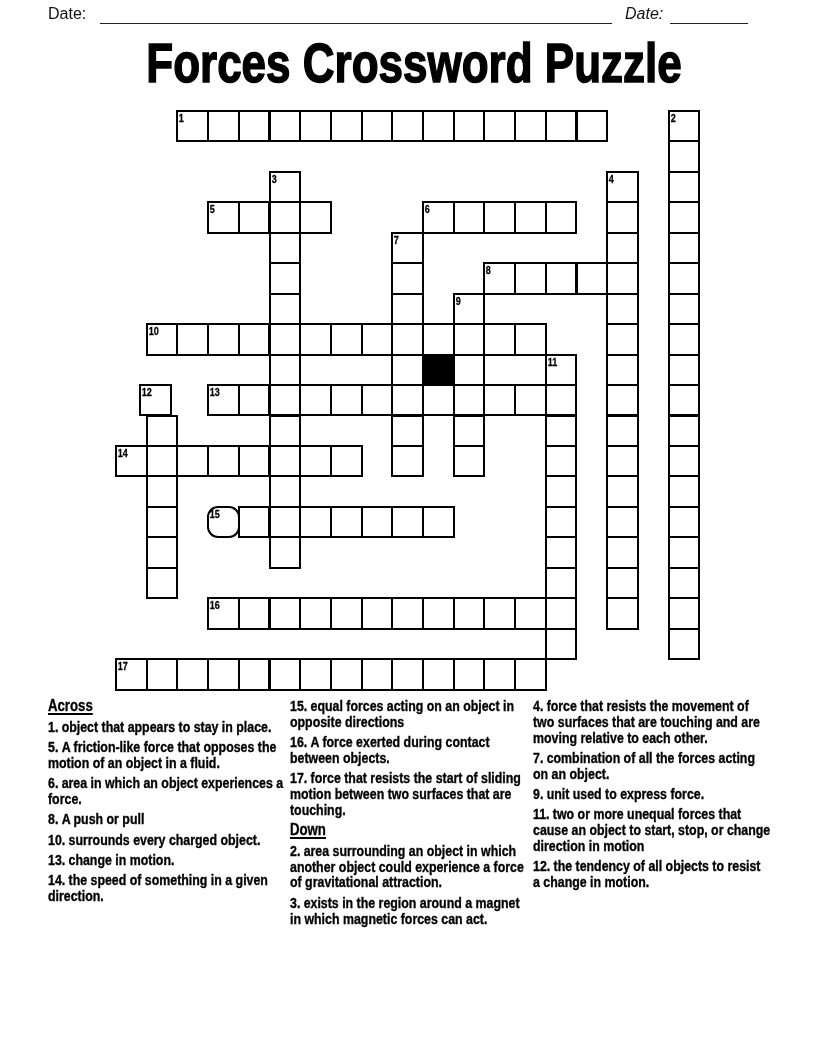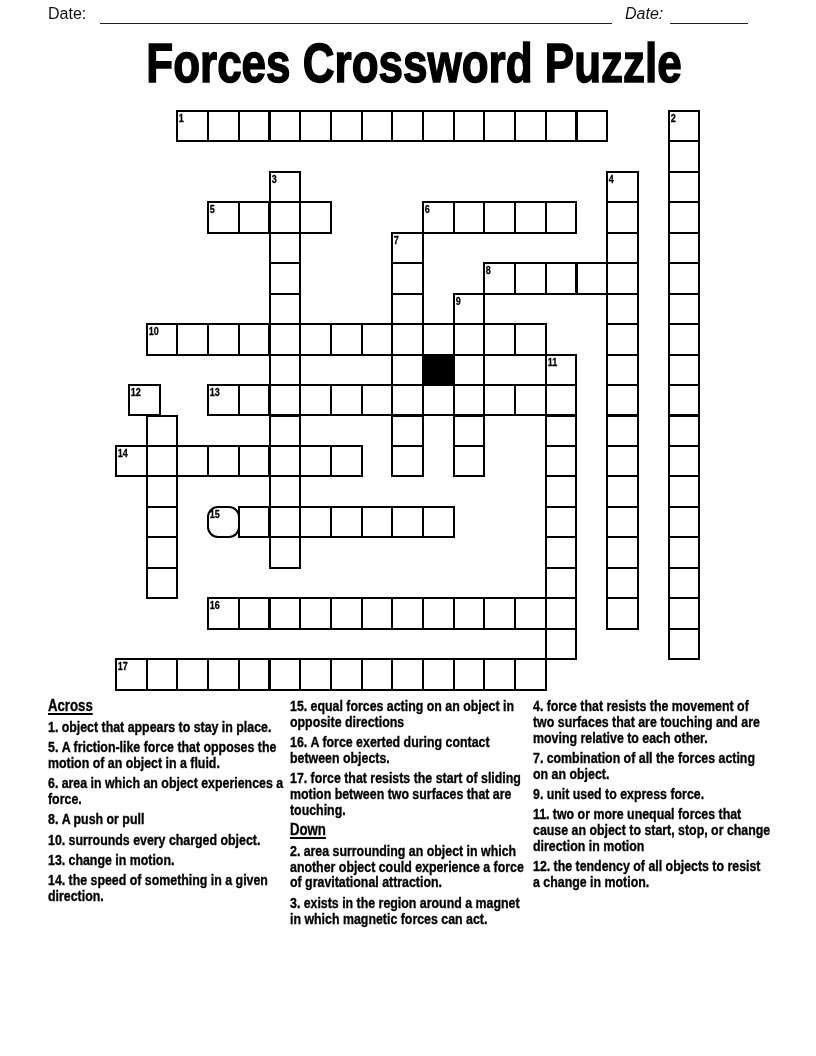--- a/index.html
+++ b/index.html
@@ -182,21 +182,21 @@
     </div>
     <div class="cell" style="left: 544.8px; top: 384.05px; width: 32.7px; height: 32.45px;"></div>
     <div class="cell" style="left: 544.8px; top: 414.5px; width: 32.7px; height: 32.45px;"></div>
     <div class="cell" style="left: 544.8px; top: 444.95px; width: 32.7px; height: 32.45px;"></div>
     <div class="cell" style="left: 544.8px; top: 475.4px; width: 32.7px; height: 32.45px;"></div>
     <div class="cell" style="left: 544.8px; top: 505.85px; width: 32.7px; height: 32.45px;"></div>
     <div class="cell" style="left: 544.8px; top: 536.3px; width: 32.7px; height: 32.45px;"></div>
     <div class="cell" style="left: 544.8px; top: 566.75px; width: 32.7px; height: 32.45px;"></div>
     <div class="cell" style="left: 544.8px; top: 597.2px; width: 32.7px; height: 32.45px;"></div>
     <div class="cell" style="left: 544.8px; top: 627.65px; width: 32.7px; height: 32.45px;"></div>
-    <div class="cell" style="left: 128px; top: 384.05px; width: 32.7px; height: 32.45px;">
+    <div class="cell" style="left: 139px; top: 384.05px; width: 32.7px; height: 32.45px;">
       <span class="cellnum">12</span>
     </div>
     <div class="cell" style="left: 145.7px; top: 414.5px; width: 32.7px; height: 32.45px;"></div>
     <div class="cell" style="left: 145.7px; top: 444.95px; width: 32.7px; height: 32.45px;"></div>
     <div class="cell" style="left: 145.7px; top: 475.4px; width: 32.7px; height: 32.45px;"></div>
     <div class="cell" style="left: 145.7px; top: 505.85px; width: 32.7px; height: 32.45px;"></div>
     <div class="cell" style="left: 145.7px; top: 536.3px; width: 32.7px; height: 32.45px;"></div>
     <div class="cell" style="left: 145.7px; top: 566.75px; width: 32.7px; height: 32.45px;"></div>
     <div class="cell" style="left: 207.1px; top: 384.05px; width: 32.7px; height: 32.45px;">
       <span class="cellnum">13</span>

